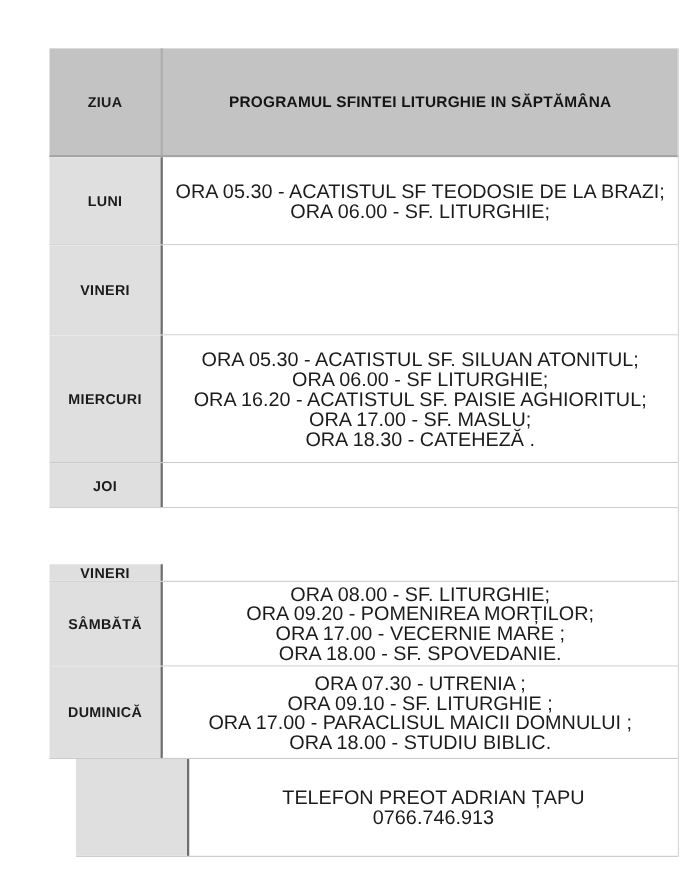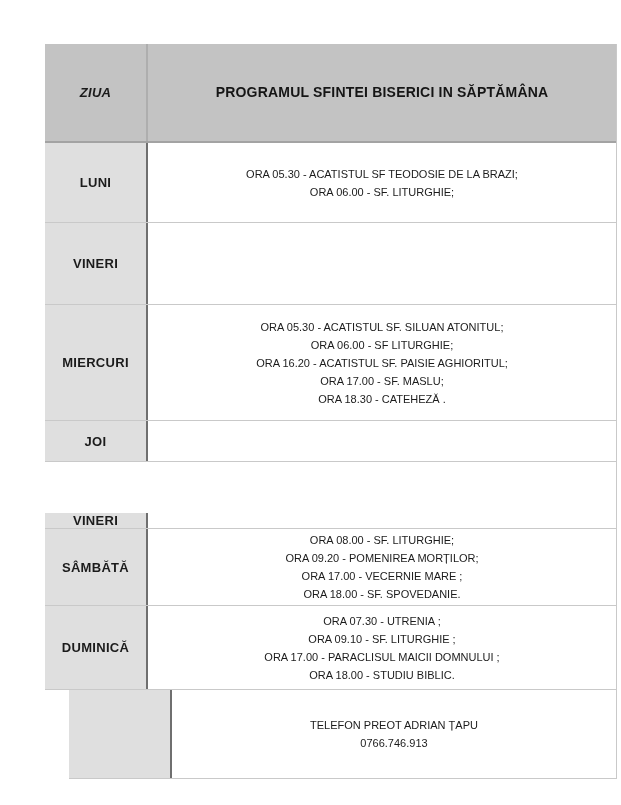--- a/index.html
+++ b/index.html
@@ -34,49 +34,48 @@
   .day-cell{
     flex:0 0 103px;width:103px;box-sizing:border-box;
     background:var(--day-bg);
     border-right:2px solid var(--divider);
     display:flex;align-items:center;justify-content:center;
     text-align:center;
   }
   .header-row .day-cell{
     background:transparent;
     border-right:2px solid #aeaeae;
-    font-style:italic;
   }
   .content-cell{
     flex:1;display:flex;flex-direction:column;
     align-items:center;justify-content:center;
     text-align:center;padding:4px 8px;box-sizing:border-box;
   }
   .day-label{
     font-weight:bold;font-size:13px;letter-spacing:0.3px;
     color:var(--text);
   }
   .header-title-line{
     font-weight:bold;font-size:14px;line-height:19px;
     color:#151515;letter-spacing:0.2px;
   }
   .line{
-    font-size:11px;line-height:18px;color:var(--text);
+    font-size:18px;line-height:18px;color:var(--text);
   }
 </style>
 </head>
 <body>
 
 <div class="sheet">
   <div class="row header-row">
     <div class="day-cell">
       <span class="day-label">ZIUA</span>
     </div>
     <div class="content-cell">
-      <div class="header-title-line">PROGRAMUL SFINTEI BISERICI IN SĂPTĂMÂNA</div>
+      <div class="header-title-line">PROGRAMUL SFINTEI LITURGHIE IN SĂPTĂMÂNA</div>
     </div>
   </div>
   <div id="body-rows">
       <div class="row body-row" style="height: 80px;">
         <div class="day-cell">
           <span class="day-label">LUNI</span>
         </div>
         <div class="content-cell">
           <div class="line">ORA 05.30 - ACATISTUL SF TEODOSIE DE LA BRAZI;</div>
           <div class="line">ORA 06.00 - SF. LITURGHIE;</div>

